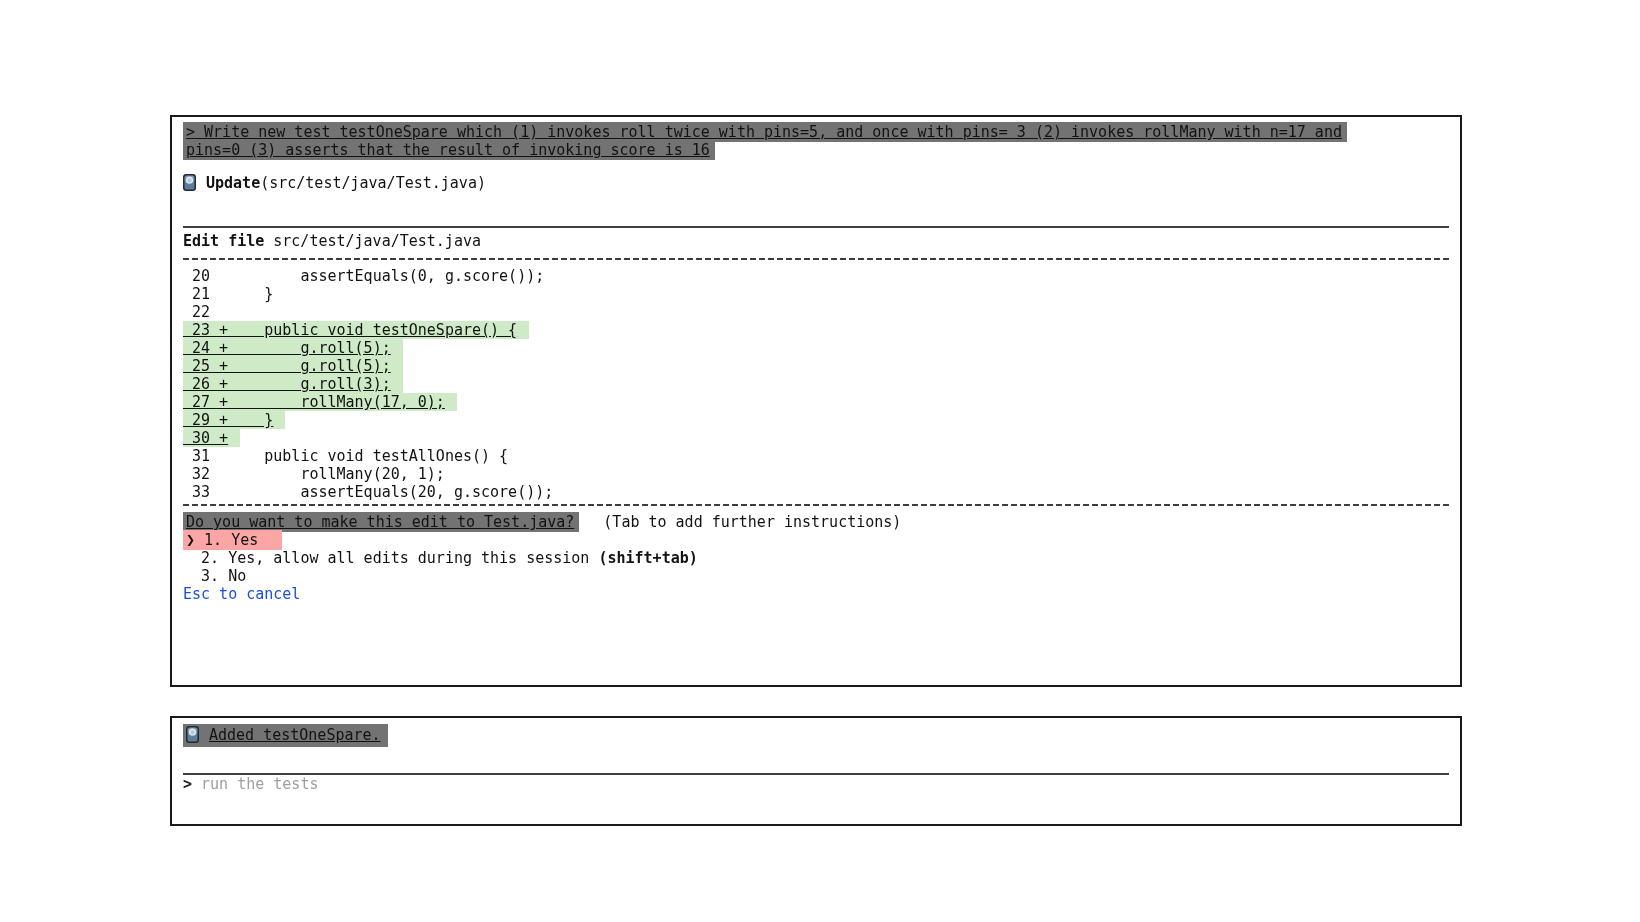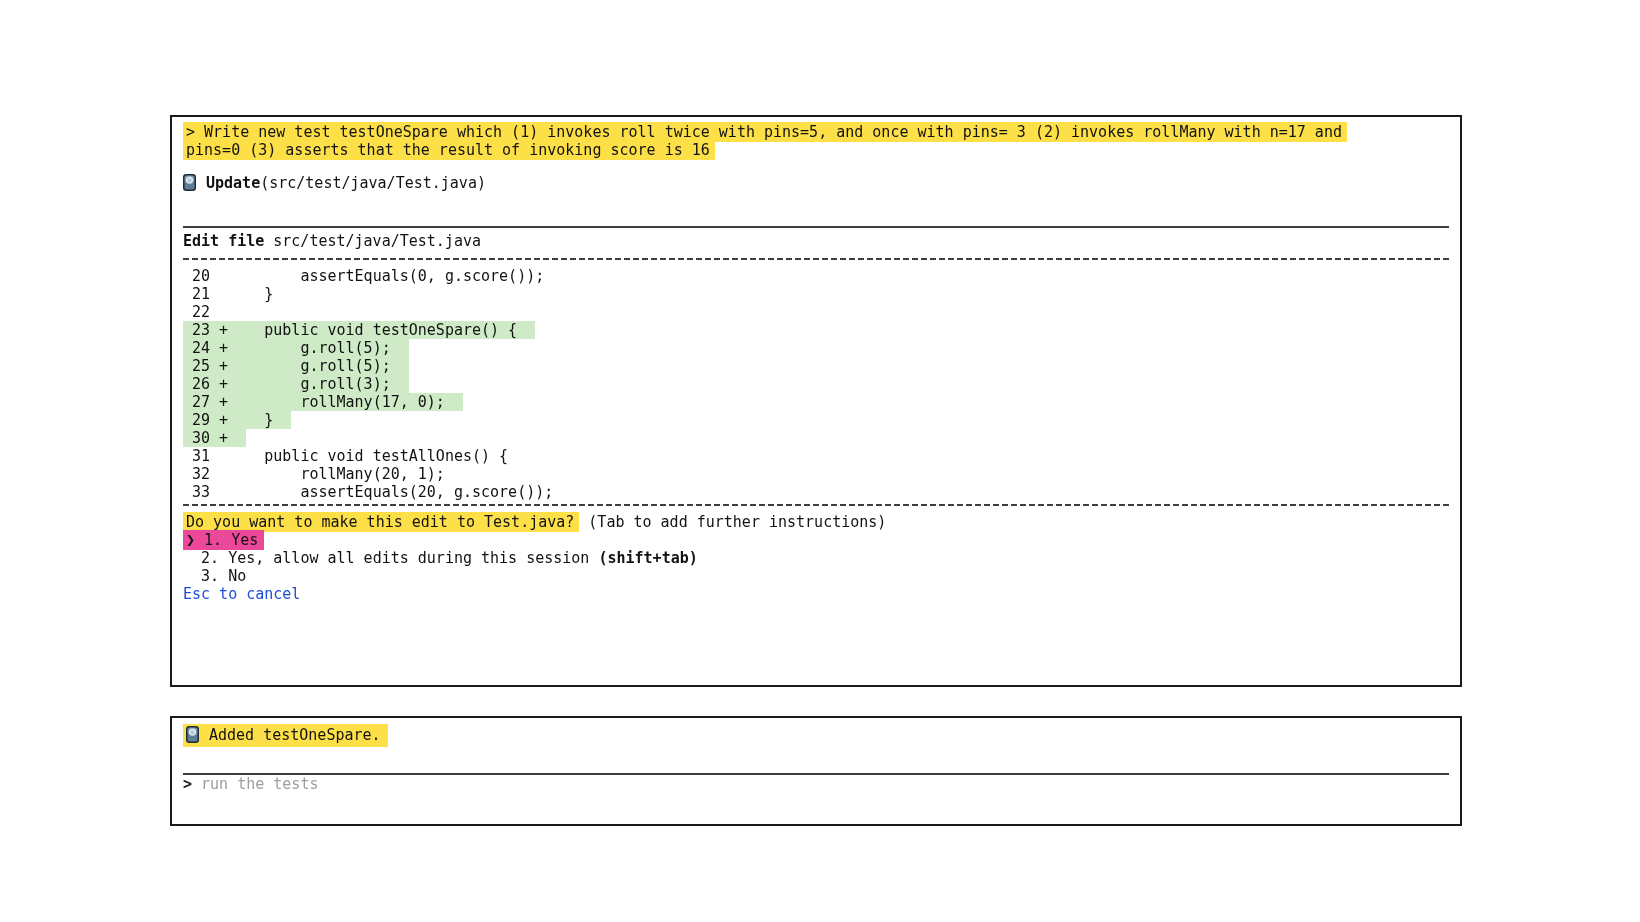--- a/index.html
+++ b/index.html
@@ -20,51 +20,51 @@
     background: #ffffff;
     padding: 4px 11px;
   }
   #assistant-turn-box { top: 115px; height: 572px; }
   #followup-turn-box  { top: 716px; height: 110px; }
 
   .line { line-height: 18px; white-space: pre; }
   .bold { font-weight: bold; }
   .muted { color: #9e9e9e; }
 
-  .hl-y { background: #fde047; padding: 1px 5px 1px 3px; }
+  .hl-y { background: #737373; padding: 1px 5px 1px 3px; text-decoration: underline; }
 
   .prompt-block { margin-top: 2px; }
 
   .tool-row { margin-top: 15px; line-height: 18px; white-space: pre; }
   .bullet-icon { display: inline-block; vertical-align: -3px; margin-right: 10px; }
 
   .hr-solid {
     height: 2px; background: #3d3d3d; margin-top: 31px;
   }
   .hr-dash {
     height: 2px; margin-top: 7px;
     background: repeating-linear-gradient(90deg, #3d3d3d 0, #3d3d3d 6px, transparent 6px, transparent 9px);
   }
 
   .edit-header { margin-top: 3px; line-height: 20px; white-space: pre; }
   .edit-header .path { margin-left: 9px; }
 
   .diff-block { margin-top: 7px; }
   .code-line { line-height: 18px; white-space: pre; }
   .code-line .t { display: inline-block; text-align: right; }
-  .code-line.added .t { background: #CEEAC6; padding-right: 18px; }
+  .code-line.added .t { background: #CEEAC6; padding-right: 12px; text-decoration: underline; }
 
   .hr-dash.after-code { margin-top: 3px; }
 
   .confirm-q { margin-top: 7px; line-height: 18px; white-space: pre; }
-  .confirm-q .hint { margin-left: 9px; }
+  .confirm-q .hint { margin-left: 24px; }
 
   .option { line-height: 18px; white-space: pre; cursor: default; }
   .option .sfx { font-weight: bold; }
-  .option.selected .t { background: #ec4899; padding: 1px 6px 1px 3px; }
+  .option.selected .t { background: #fca5a5; padding: 1px 24px 1px 3px; }
 
   .esc-hint { line-height: 18px; color: #1d4ed8; white-space: pre; }
 
   .result-row { margin-top: 2px; line-height: 22px; white-space: pre; }
   .result-row .hl-y { padding: 2px 7px 3px 3px; }
 
   #followup-turn-box .hr-solid { margin-top: 24px; }
   .input-row { margin-top: 0; line-height: 18px; white-space: pre; }
   .input-row .caret { font-weight: bold; color: #222; }
 </style>

